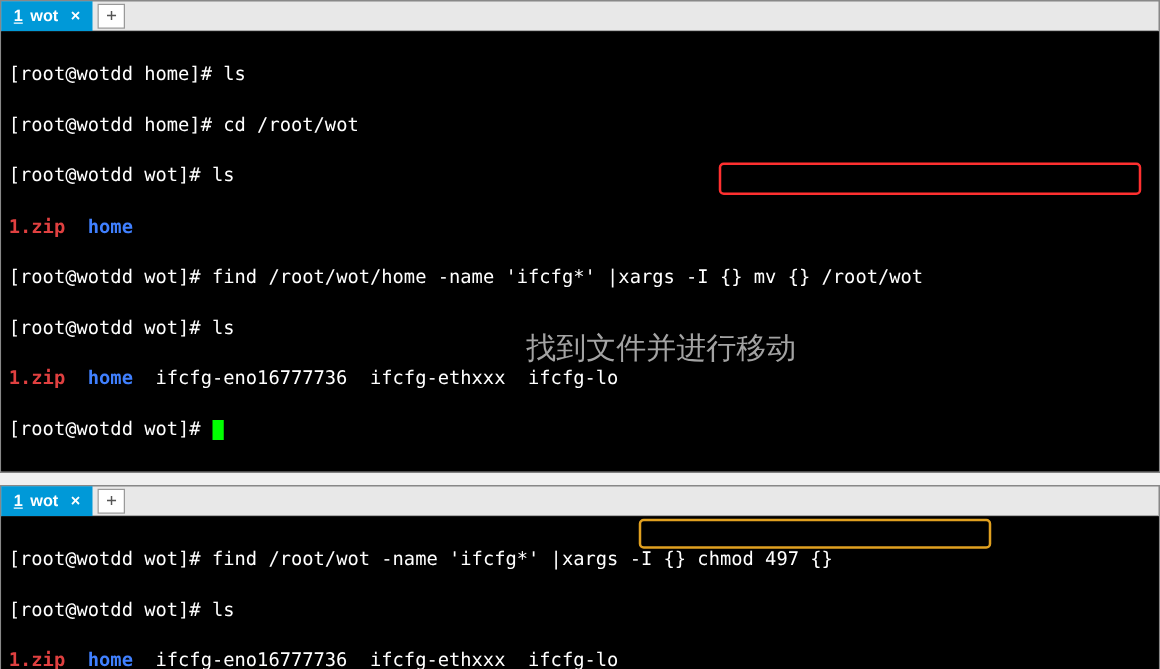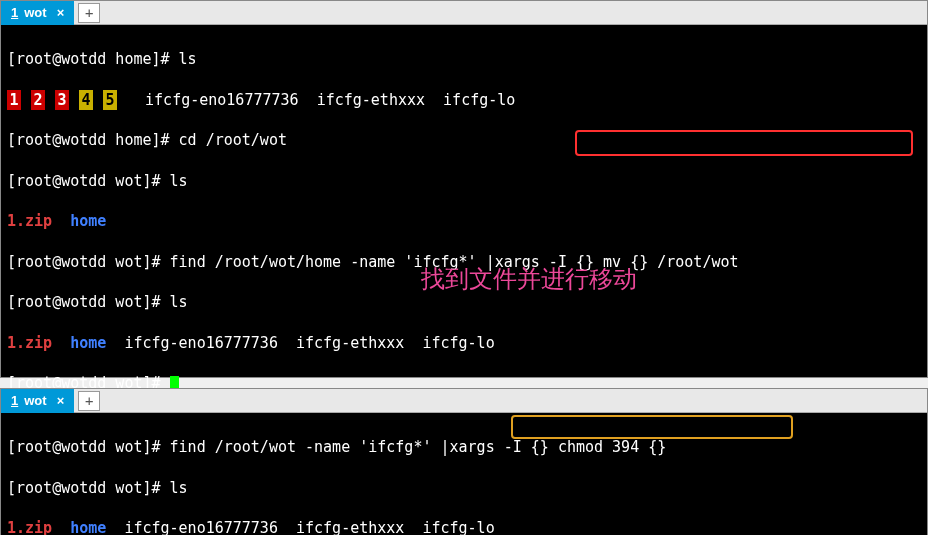--- a/index.html
+++ b/index.html
@@ -71,21 +71,21 @@
   pointer-events: none;
 }
 .hl-yellow {
   position: absolute;
   border: 2px solid #e0a020;
   border-radius: 4px;
   pointer-events: none;
 }
 .annotation {
   position: absolute;
-  color: #ec4899;
+  color: #a3a3a3;
   font-family: "Microsoft YaHei", "SimHei", sans-serif;
   font-size: 24px;
   font-weight: 500;
   text-align: center;
 }
 .watermark {
   position: absolute;
   right: 12px;
   bottom: 12px;
   color: #ccc;
@@ -105,21 +105,20 @@
   <div class="tabbar">
     <div class="tab">
       <span class="tab-num">1</span>
       <span class="tab-label">wot</span>
       <span class="tab-close">×</span>
     </div>
     <div class="new-tab">+</div>
   </div>
   <div class="term term1">
 <div class="line"><span class="bracket">[root@wotdd home]# </span><span>ls</span></div>
-<div class="line"><span class="dirnum bg-red">1</span><span class="dirnum bg-red">2</span><span class="dirnum bg-red">3</span><span class="dirnum bg-yellow">4</span><span class="dirnum bg-yellow">5</span><span>  ifcfg-eno16777736  ifcfg-ethxxx  ifcfg-lo</span></div>
 <div class="line"><span class="bracket">[root@wotdd home]# </span><span>cd /root/wot</span></div>
 <div class="line"><span class="bracket">[root@wotdd wot]# </span><span>ls</span></div>
 <div class="line"><span class="red">1.zip</span>  <span class="blue">home</span></div>
 <div class="line"><span class="bracket">[root@wotdd wot]# </span><span>find /root/wot/home -name 'ifcfg*' |xargs -I {} mv {} /root/wot</span></div>
 <div class="line"><span class="bracket">[root@wotdd wot]# </span><span>ls</span></div>
 <div class="line"><span class="red">1.zip</span>  <span class="blue">home</span><span>  ifcfg-eno16777736  ifcfg-ethxxx  ifcfg-lo</span></div>
 <div class="line"><span class="bracket">[root@wotdd wot]# </span><span class="cursor"></span></div>
     <div class="hl-red" style="left:574px; top:105px; width:338px; height:26px;"></div>
     <div class="annotation" style="left:420px; top:238px;">找到文件并进行移动</div>
   </div>
@@ -128,19 +127,19 @@
 <div class="window">
   <div class="tabbar">
     <div class="tab">
       <span class="tab-num">1</span>
       <span class="tab-label">wot</span>
       <span class="tab-close">×</span>
     </div>
     <div class="new-tab">+</div>
   </div>
   <div class="term term2">
-<div class="line"><span class="bracket">[root@wotdd wot]# </span><span>find /root/wot -name 'ifcfg*' |xargs -I {} chmod 394 {}</span></div>
+<div class="line"><span class="bracket">[root@wotdd wot]# </span><span>find /root/wot -name 'ifcfg*' |xargs -I {} chmod 497 {}</span></div>
 <div class="line"><span class="bracket">[root@wotdd wot]# </span><span>ls</span></div>
 <div class="line"><span class="red">1.zip</span>  <span class="blue">home</span><span>  ifcfg-eno16777736  ifcfg-ethxxx  ifcfg-lo</span></div>
     <div class="hl-yellow" style="left:510px; top:2px; width:282px; height:24px;"></div>
     <div class="watermark">知乎 @风见</div>
   </div>
 </div>
 
 </body></html>

